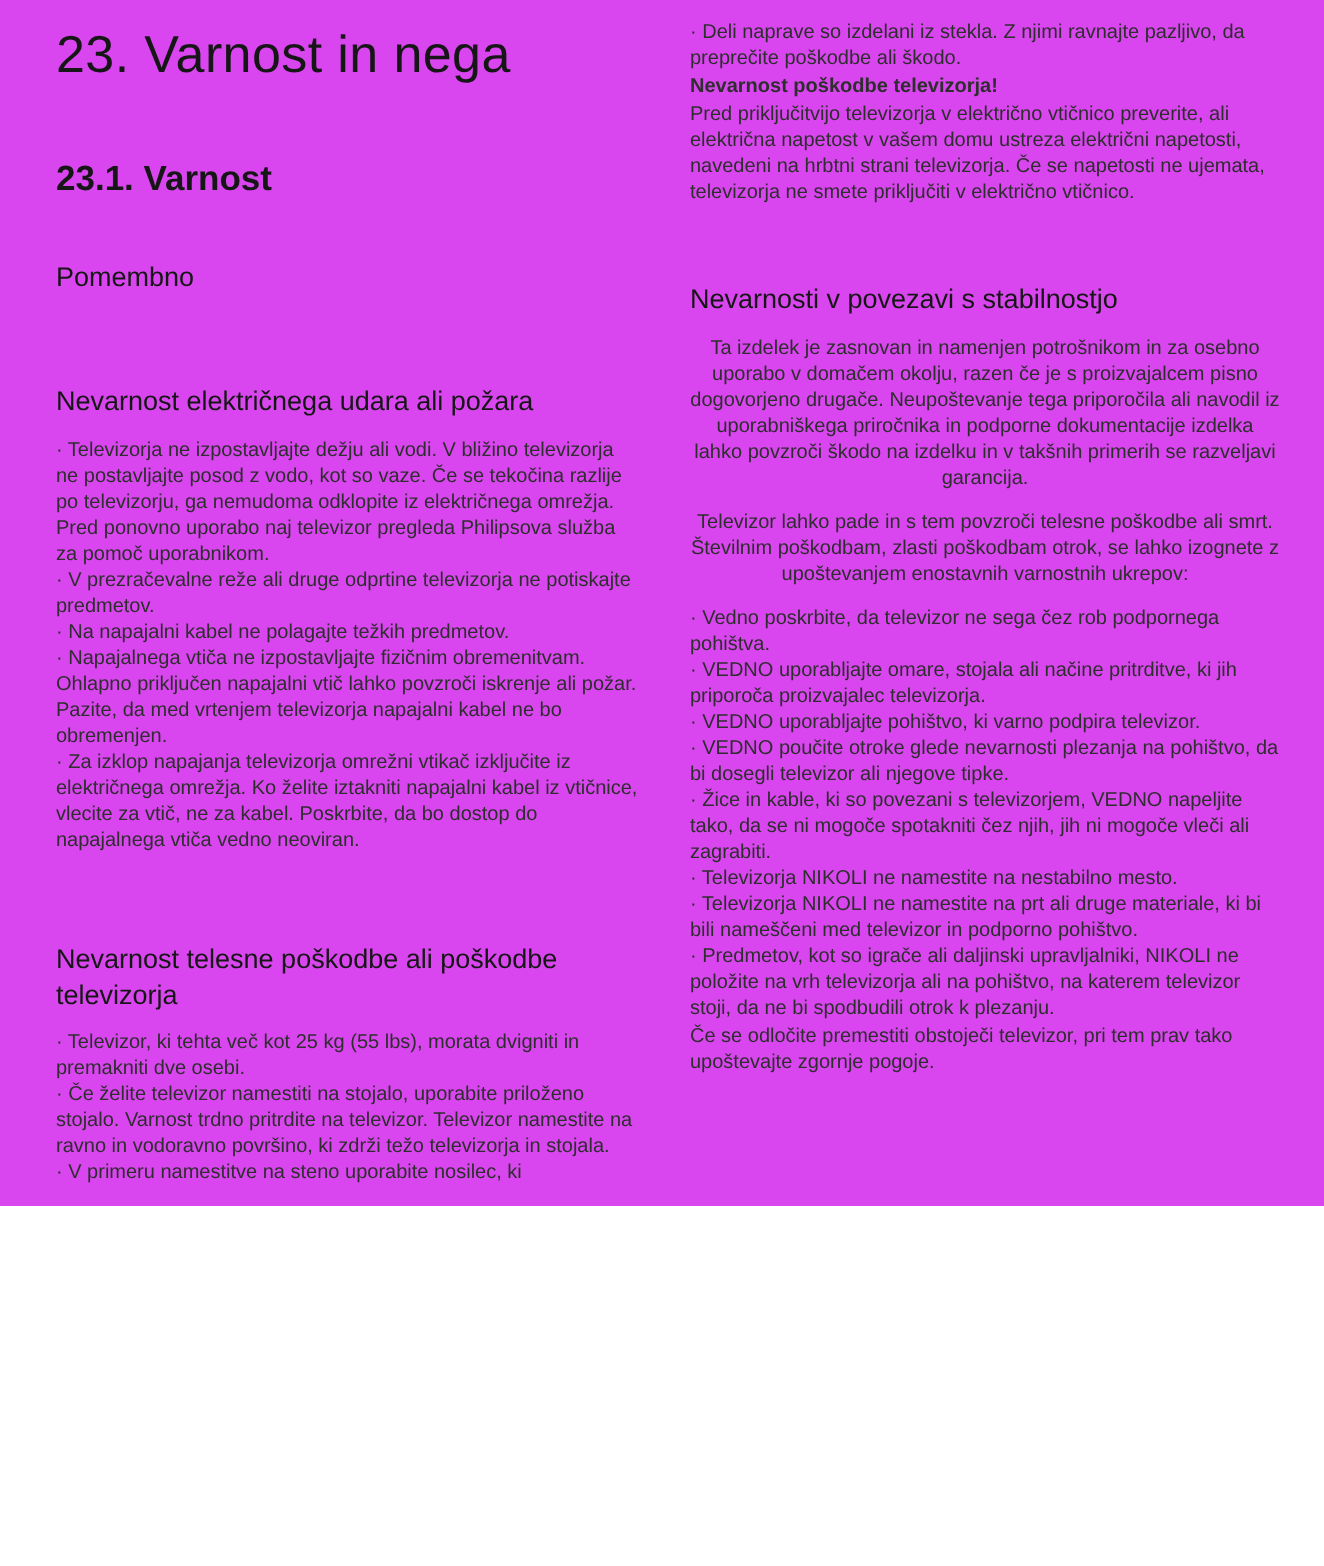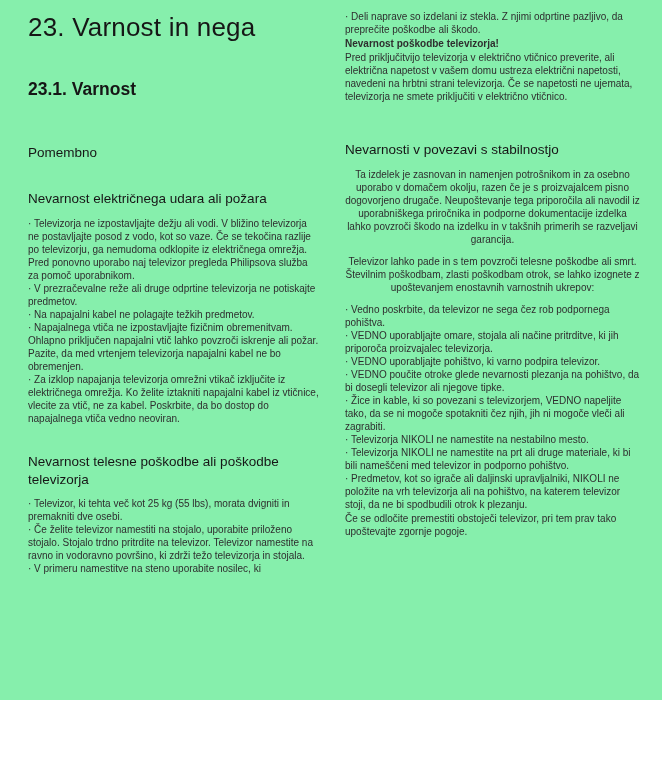--- a/index.html
+++ b/index.html
@@ -4,43 +4,43 @@
 <style>
   * { margin:0; padding:0; box-sizing:border-box; }
   html,body { background:#ffffff; }
   body {
     width:662px; height:783px; overflow:hidden;
     font-family:"Liberation Sans","DejaVu Sans",sans-serif;
     color:#222222;
     -webkit-font-smoothing:antialiased;
   }
   .page {
-    width:662px; height:700px;
+    width:662px; height:603px;
     padding:10px 20px 0 28px;
     display:flex; gap:25px;
     overflow:hidden;
-    background:#86efac;
+    background:#d946ef;
   }
   .col { overflow:hidden; }
   .col.left  { flex:0 0 292px; width:292px; }
   .col.right { flex:0 0 295px; width:295px; }
 
   h1.chapter {
     font-size:26px; font-weight:400; color:#161616;
     line-height:1.2; letter-spacing:0.2px; margin-top:2px;
   }
   h2.section {
     font-size:17.5px; font-weight:700; color:#161616;
     line-height:1.2; margin-top:36px;
   }
   h3.sub {
     font-size:13.5px; font-weight:400; color:#161616;
-    line-height:1.32; margin-top:28px; margin-bottom:9px;
+    line-height:1.32; margin-top:44px; margin-bottom:9px;
   }
-  h3.sub.first { margin-top:44px; }
+  h3.sub.first { margin-top:30px; }
   h3.sub.tight { margin-top:38px; }
 
   p.body {
     font-size:10px; line-height:13px; color:#2e2e2e;
   }
   .plist p {
     font-size:10px; line-height:13px; color:#2e2e2e; margin:0;
   }
   .plist.spaced p { margin-bottom:9px;text-align:center; }
   .gap { margin-top:1px; }
@@ -63,27 +63,27 @@
         <p>Pred ponovno uporabo naj televizor pregleda Philipsova služba za pomoč uporabnikom.</p>
         <p>· V prezračevalne reže ali druge odprtine televizorja ne potiskajte predmetov.</p>
         <p>· Na napajalni kabel ne polagajte težkih predmetov.</p>
         <p>· Napajalnega vtiča ne izpostavljajte fizičnim obremenitvam. Ohlapno priključen napajalni vtič lahko povzroči iskrenje ali požar. Pazite, da med vrtenjem televizorja napajalni kabel ne bo obremenjen.</p>
         <p>· Za izklop napajanja televizorja omrežni vtikač izključite iz električnega omrežja. Ko želite iztakniti napajalni kabel iz vtičnice, vlecite za vtič, ne za kabel. Poskrbite, da bo dostop do napajalnega vtiča vedno neoviran.</p>
       </div>
 
     <h3 class="sub">Nevarnost telesne poškodbe ali poškodbe televizorja</h3>
     <div class="plist">
         <p>· Televizor, ki tehta več kot 25 kg (55 lbs), morata dvigniti in premakniti dve osebi.</p>
-        <p>· Če želite televizor namestiti na stojalo, uporabite priloženo stojalo. Stojalo trdno pritrdite na televizor. Televizor namestite na ravno in vodoravno površino, ki zdrži težo televizorja in stojala.</p>
+        <p>· Če želite televizor namestiti na stojalo, uporabite priloženo stojalo. Varnost trdno pritrdite na televizor. Televizor namestite na ravno in vodoravno površino, ki zdrži težo televizorja in stojala.</p>
         <p>· V primeru namestitve na steno uporabite nosilec, ki</p>
       </div>
   </div>
 
   <div class="col right">
-    <p class="body">· Deli naprave so izdelani iz stekla. Z njimi odprtine pazljivo, da preprečite poškodbe ali škodo.</p>
+    <p class="body">· Deli naprave so izdelani iz stekla. Z njimi ravnajte pazljivo, da preprečite poškodbe ali škodo.</p>
     <p class="body bold gap">Nevarnost poškodbe televizorja!</p>
     <p class="body gap">Pred priključitvijo televizorja v električno vtičnico preverite, ali električna napetost v vašem domu ustreza električni napetosti, navedeni na hrbtni strani televizorja. Če se napetosti ne ujemata, televizorja ne smete priključiti v električno vtičnico.</p>
 
     <h3 class="sub tight">Nevarnosti v povezavi s stabilnostjo</h3>
     <div class="plist spaced">
         <p>Ta izdelek je zasnovan in namenjen potrošnikom in za osebno uporabo v domačem okolju, razen če je s proizvajalcem pisno dogovorjeno drugače. Neupoštevanje tega priporočila ali navodil iz uporabniškega priročnika in podporne dokumentacije izdelka lahko povzroči škodo na izdelku in v takšnih primerih se razveljavi garancija.</p>
         <p>Televizor lahko pade in s tem povzroči telesne poškodbe ali smrt. Številnim poškodbam, zlasti poškodbam otrok, se lahko izognete z upoštevanjem enostavnih varnostnih ukrepov:</p>
       </div>
     <div class="plist">
         <p>· Vedno poskrbite, da televizor ne sega čez rob podpornega pohištva.</p>

